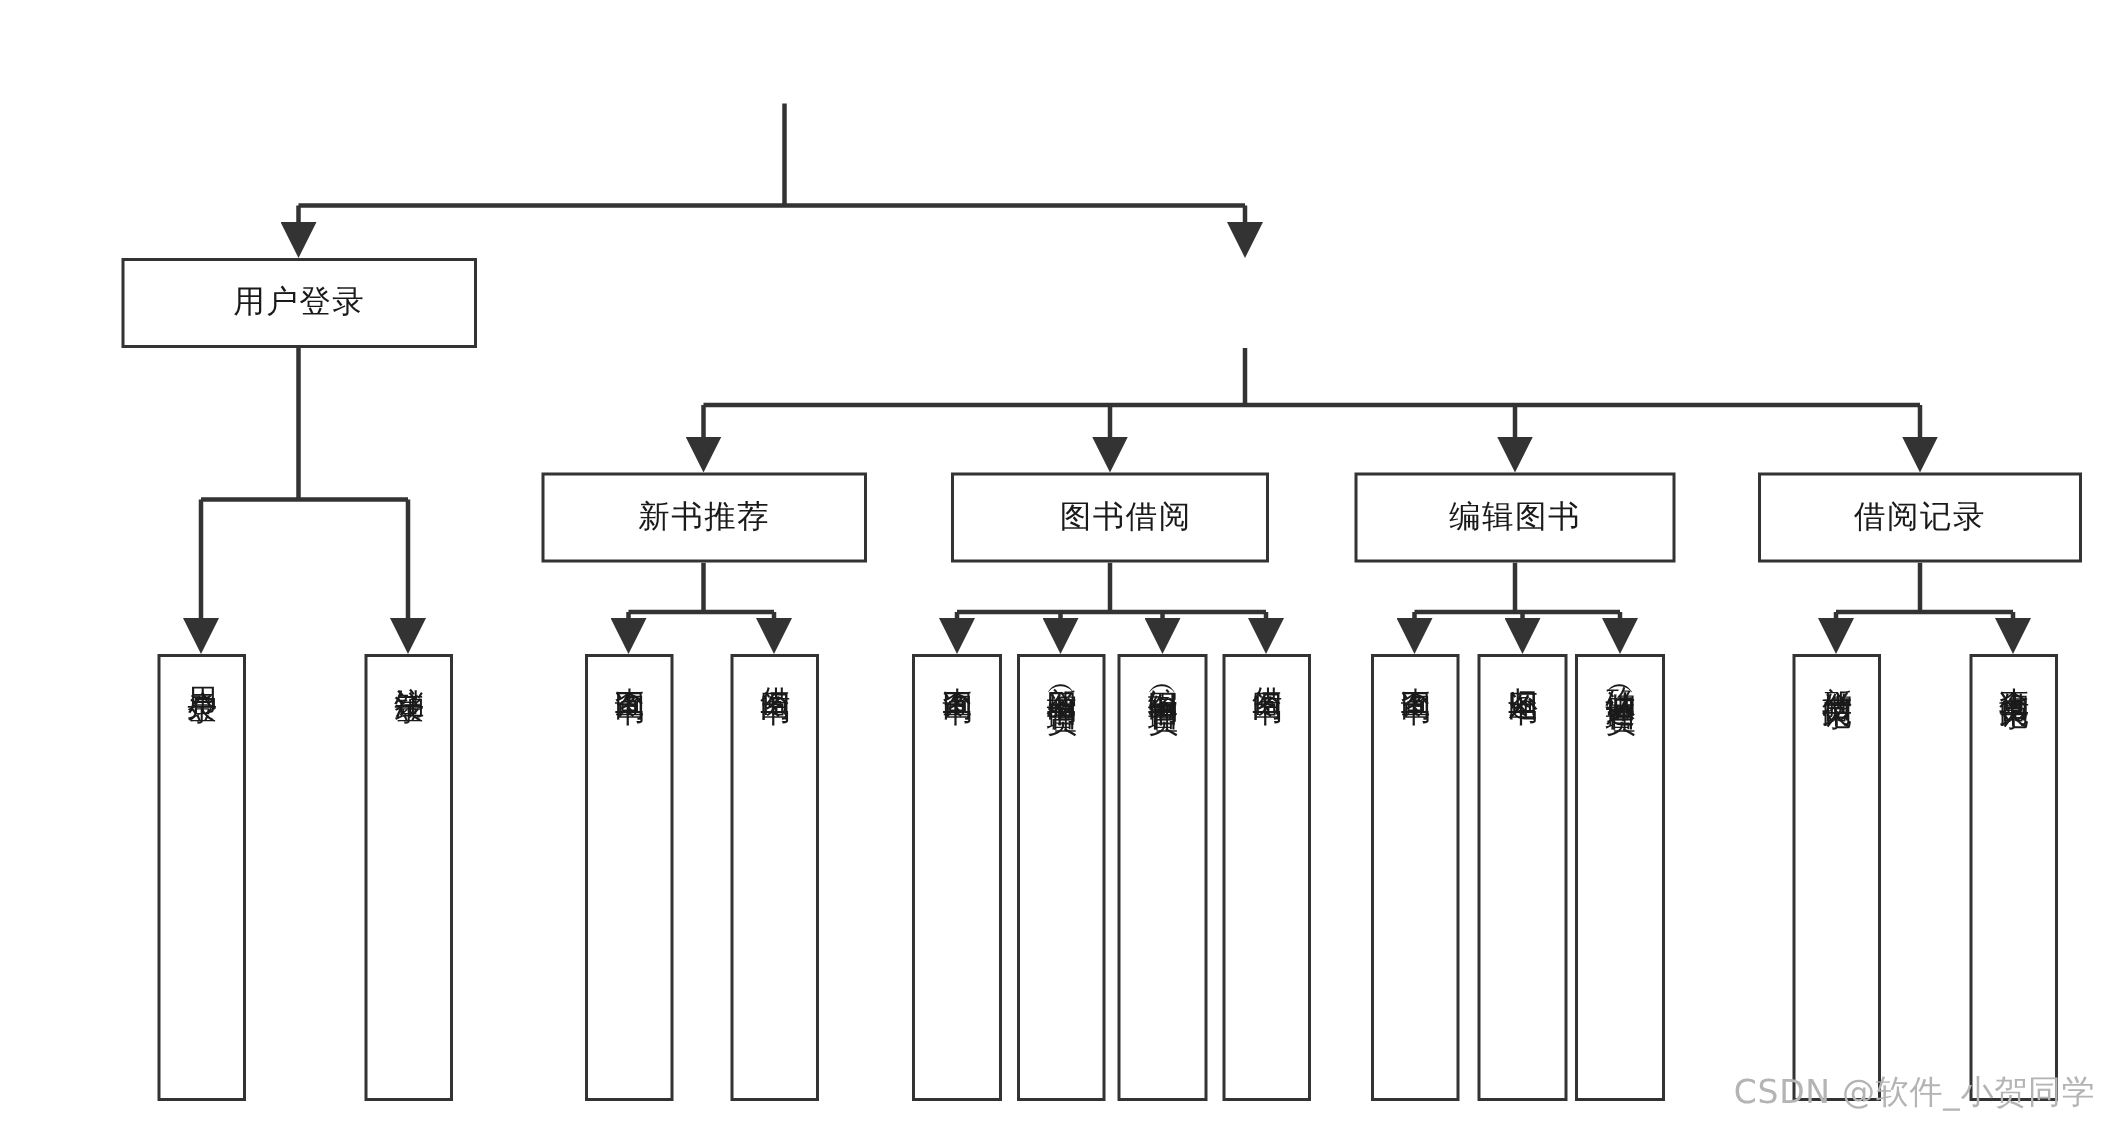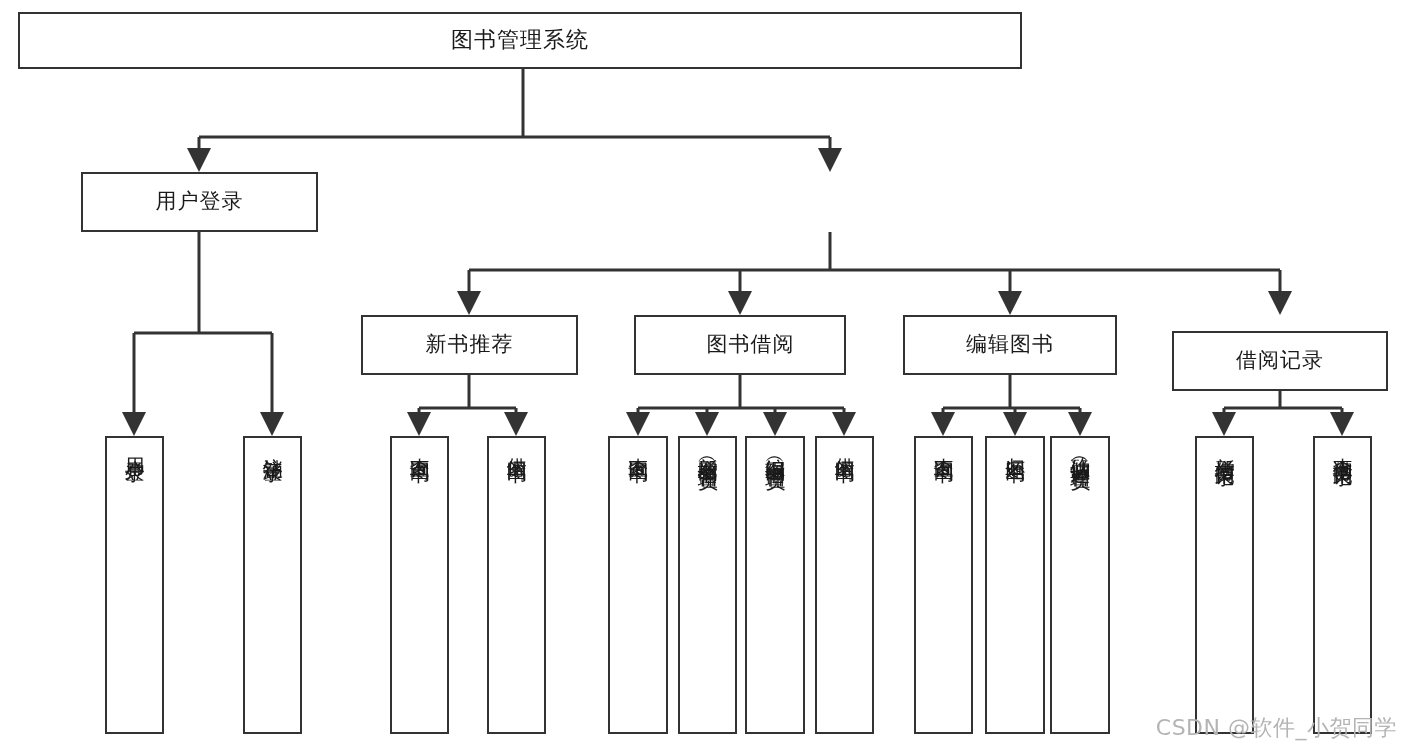--- a/index.html
+++ b/index.html
@@ -121,28 +121,27 @@
       <path d="M 1015 408 L 1015 432" marker-end="url(#arrow)"></path>
       <path d="M 1080 408 L 1080 432" marker-end="url(#arrow)"></path>
 
       <path d="M 1280 375 L 1280 408"></path>
       <path d="M 1224 408 L 1342 408"></path>
       <path d="M 1224 408 L 1224 432" marker-end="url(#arrow)"></path>
       <path d="M 1342 408 L 1342 432" marker-end="url(#arrow)"></path>
     </g>
   </svg>
 
-  <div class="node node-h" id="root-node" style="left: 18px; top: 12px; width: 1004px; height: 57px; border-color: rgb(51, 51, 51); background: rgb(255, 255, 255); color: rgb(26, 26, 26);">图书管理系统</div>
 
   <div class="node node-h" style="left: 81px; top: 172px; width: 237px; height: 60px; border-color: rgb(51, 51, 51); background: rgb(255, 255, 255); color: rgb(26, 26, 26);">用户登录</div>
 
   <div class="node node-h" style="left: 361px; top: 315px; width: 217px; height: 60px; border-color: rgb(51, 51, 51); background: rgb(255, 255, 255); color: rgb(26, 26, 26);">新书推荐</div>
   <div class="node node-h" style="left: 634px; top: 315px; width: 212px; height: 60px; border-color: rgb(51, 51, 51); background: rgb(255, 255, 255); color: rgb(26, 26, 26); padding-left: 21px;">图书借阅</div>
   <div class="node node-h" style="left: 903px; top: 315px; width: 214px; height: 60px; border-color: rgb(51, 51, 51); background: rgb(255, 255, 255); color: rgb(26, 26, 26);">编辑图书</div>
-  <div class="node node-h" style="left: 1172px; top: 315px; width: 216px; height: 60px; border-color: rgb(51, 51, 51); background: rgb(255, 255, 255); color: rgb(26, 26, 26); margin-top: 16px;">借阅记录</div>
+  <div class="node node-h" style="left: 1172px; top: 315px; width: 216px; height: 60px; border-color: rgb(51, 51, 51); background: rgb(255, 255, 255); color: rgb(26, 26, 26);">借阅记录</div>
 
   <div class="node node-v" style="left: 105px; top: 436px; width: 59px; height: 298px; border-color: rgb(51, 51, 51); background: rgb(255, 255, 255); color: rgb(26, 26, 26);">
     <span class="vtext">用户登录</span>
   </div>
   <div class="node node-v" style="left: 243px; top: 436px; width: 59px; height: 298px; border-color: rgb(51, 51, 51); background: rgb(255, 255, 255); color: rgb(26, 26, 26);">
     <span class="vtext">注销登录</span>
   </div>
   <div class="node node-v" style="left: 390px; top: 436px; width: 59px; height: 298px; border-color: rgb(51, 51, 51); background: rgb(255, 255, 255); color: rgb(26, 26, 26);">
     <span class="vtext">查询图书</span>
   </div>

